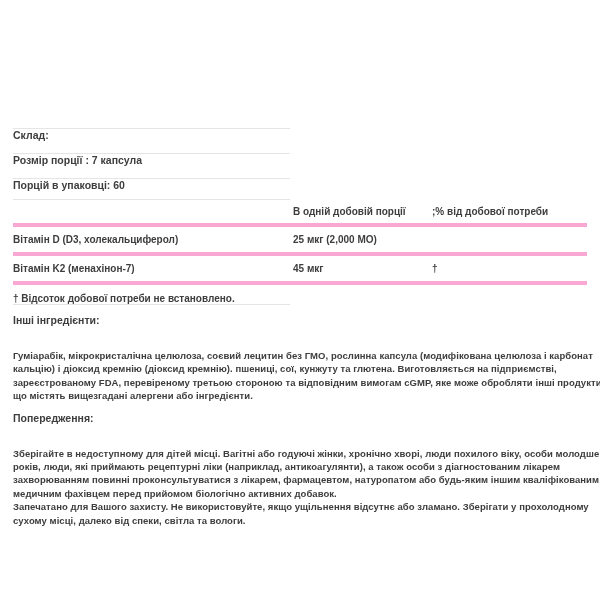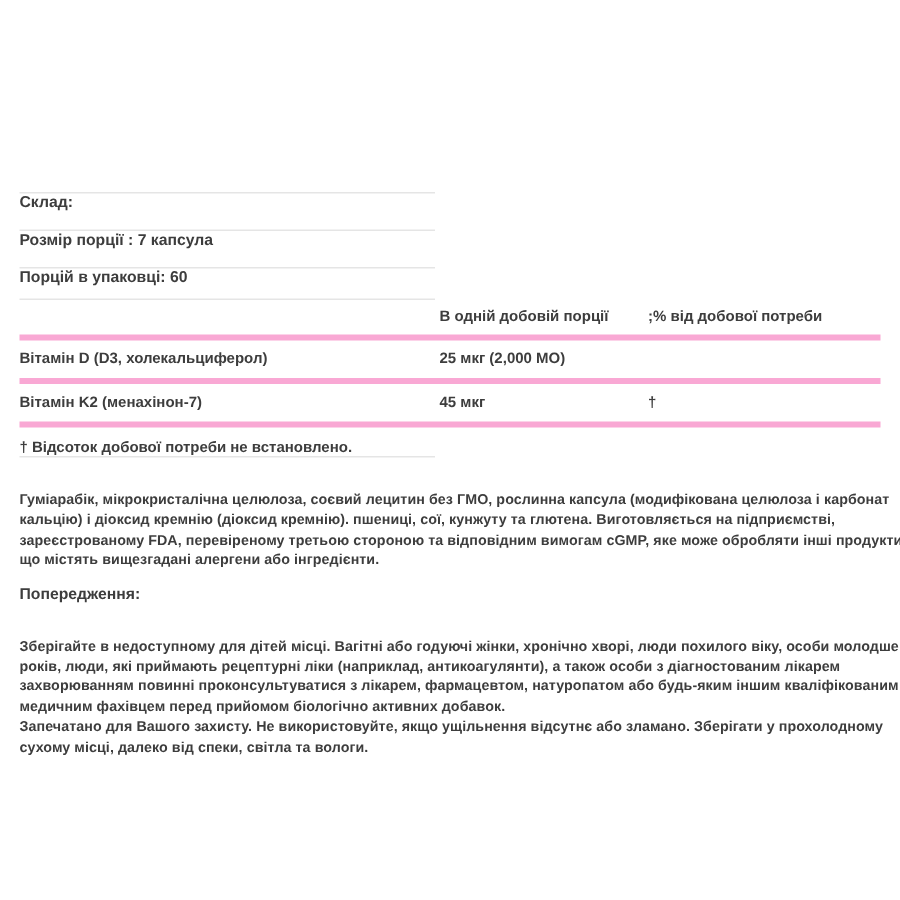--- a/index.html
+++ b/index.html
@@ -80,20 +80,21 @@
         <div class="t-cell">Вітамін K2 (менахінон-7)</div>
         <div class="t-cell">45 мкг</div>
         <div class="t-cell">†</div>
       </div>
     </div>
 
     <div class="footnote-row">
       <span>† Відсоток добової потреби не встановлено.</span>
     </div>
 
+    <div class="section-heading">Інші інгредієнти:</div>
     <div class="para">Гуміарабік, мікрокристалічна целюлоза, соєвий лецитин без ГМО, рослинна капсула (модифікована целюлоза і карбонат
 кальцію) і діоксид кремнію (діоксид кремнію). пшениці, сої, кунжуту та глютена. Виготовляється на підприємстві,
 зареєстрованому FDA, перевіреному третьою стороною та відповідним вимогам cGMP, яке може обробляти інші продукти,
 що містять вищезгадані алергени або інгредієнти.</div>
 
     <div class="section-heading warn-heading">Попередження:</div>
     <div class="para">Зберігайте в недоступному для дітей місці. Вагітні або годуючі жінки, хронічно хворі, люди похилого віку, особи молодше 18
 років, люди, які приймають рецептурні ліки (наприклад, антикоагулянти), а також особи з діагностованим лікарем
 захворюванням повинні проконсультуватися з лікарем, фармацевтом, натуропатом або будь-яким іншим кваліфікованим
 медичним фахівцем перед прийомом біологічно активних добавок.

